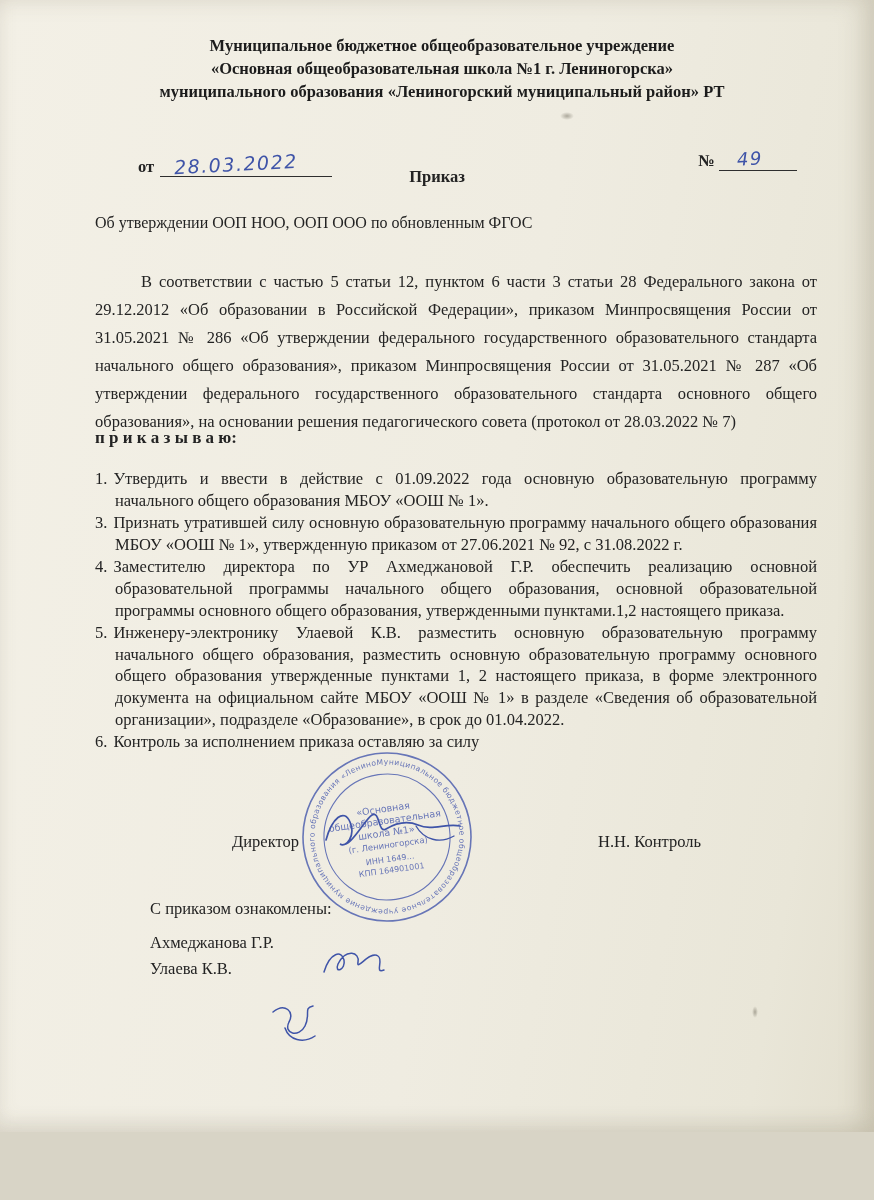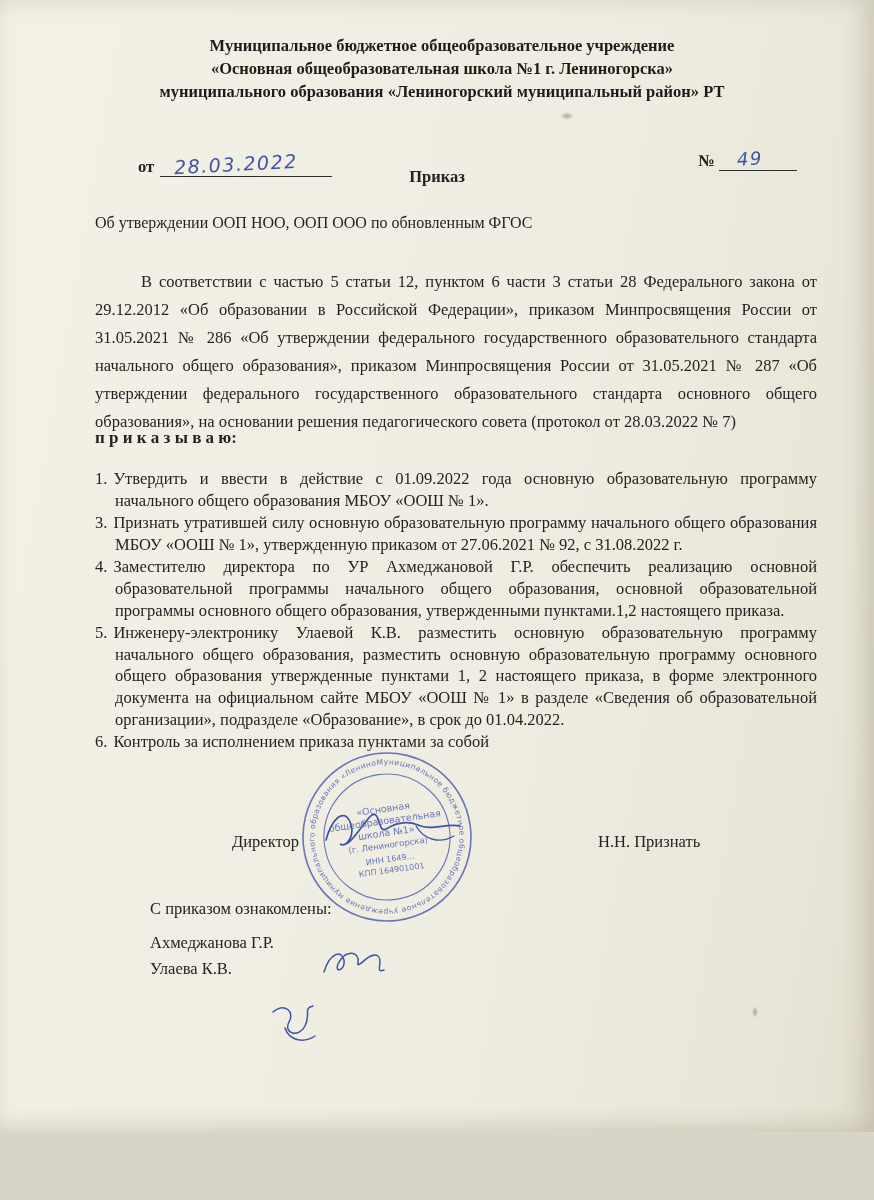--- a/index.html
+++ b/index.html
@@ -93,21 +93,21 @@
 
   <div class="preamble">В соответствии с частью 5 статьи 12, пунктом 6 части 3 статьи 28 Федерального закона от 29.12.2012 «Об образовании в Российской Федерации», приказом Минпросвящения России от 31.05.2021 № 286 «Об утверждении федерального государственного образовательного стандарта начального общего образования», приказом Минпросвящения России от 31.05.2021 № 287 «Об утверждении федерального государственного образовательного стандарта основного общего образования», на основании решения педагогического совета (протокол от 28.03.2022 № 7)</div>
 
   <div class="directive">п р и к а з ы в а ю:</div>
 
   <div class="items">
     <div class="item"><span class="num">1.</span><span>Утвердить и ввести в действие с 01.09.2022 года основную образовательную программу начального общего образования МБОУ «ООШ № 1».</span></div>
     <div class="item"><span class="num">3.</span><span>Признать утратившей силу основную образовательную программу начального общего образования МБОУ «ООШ № 1», утвержденную приказом от 27.06.2021 № 92, с 31.08.2022 г.</span></div>
     <div class="item"><span class="num">4.</span><span>Заместителю директора по УР Ахмеджановой Г.Р. обеспечить реализацию основной образовательной программы начального общего образования, основной образовательной программы основного общего образования, утвержденными пунктами.1,2 настоящего приказа.</span></div>
     <div class="item"><span class="num">5.</span><span>Инженеру-электронику Улаевой К.В. разместить основную образовательную программу начального общего образования, разместить основную образовательную программу основного общего образования утвержденные пунктами 1, 2 настоящего приказа, в форме электронного документа на официальном сайте МБОУ «ООШ № 1» в разделе «Сведения об образовательной организации», подразделе «Образование», в срок до 01.04.2022.</span></div>
-    <div class="item"><span class="num">6.</span><span>Контроль за исполнением приказа пунктами за собой</span></div>
+    <div class="item"><span class="num">6.</span><span>Контроль за исполнением приказа оставляю за силу</span></div>
   </div>
 
   <div class="stamp-wrap">
     <svg width="178" height="178" viewBox="0 0 178 178">
       <circle cx="89" cy="89" r="84" fill="none" stroke="#4a5cae" stroke-width="1.6"></circle>
       <circle cx="89" cy="89" r="63" fill="none" stroke="#4a5cae" stroke-width="1.1"></circle>
       <defs>
         <path id="stampRing" d="M 89,16.5 a 72.5,72.5 0 1,1 -0.02,0"></path>
       </defs>
       <text font-size="7.6" fill="#4a5cae" letter-spacing="0.4" font-family="DejaVu Sans, sans-serif">
@@ -126,21 +126,21 @@
 
   <div class="dir-sign">
     <svg width="150" height="62" viewBox="0 0 150 62">
       <path d="M8,42 C14,20 26,10 32,24 C38,38 28,50 22,46 C32,52 46,22 54,17 C62,12 60,36 68,31 C78,25 88,22 100,27 C114,33 128,25 142,28" fill="none" stroke="#3f54a8" stroke-width="1.7" stroke-linecap="round"></path>
       <path d="M98,28 C106,42 122,46 136,38" fill="none" stroke="#3f54a8" stroke-width="1.3" stroke-linecap="round"></path>
     </svg>
   </div>
 
   <div class="sig-row">
     <span class="sig-position">Директор</span>
-    <span class="sig-name">Н.Н. Признать</span>
+    <span class="sig-name">Н.Н. Контроль</span>
   </div>
 
   <div class="ack-block">
     <div>С приказом ознакомлены:</div>
     <div class="ack-names">
       <div class="ack-name-row">
         <span>Ахмеджанова Г.Р.</span>
         <svg class="ack-sig-1" width="80" height="38" viewBox="0 0 80 38">
           <path d="M4,28 C10,8 22,6 24,16 C26,26 14,30 18,20 C26,4 40,8 38,18 C36,28 50,6 58,12 C64,16 54,30 64,26" fill="none" stroke="#3f54a8" stroke-width="1.5" stroke-linecap="round"></path>
         </svg>

